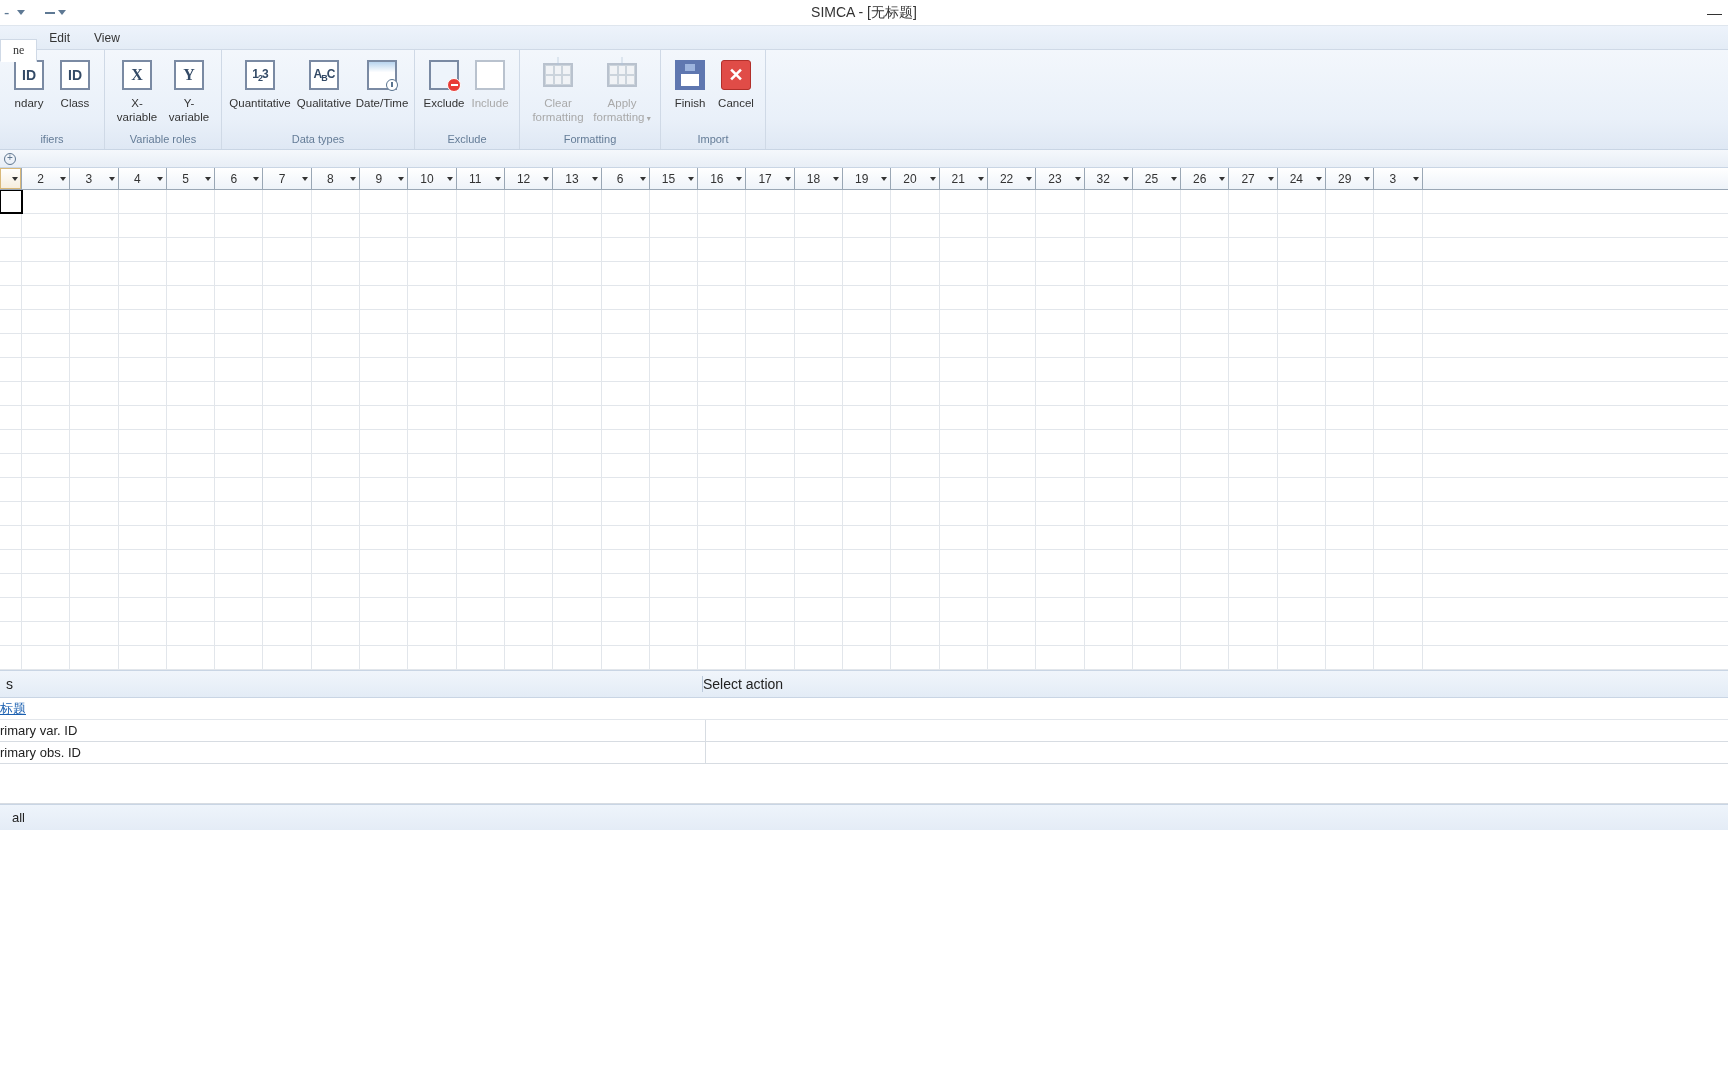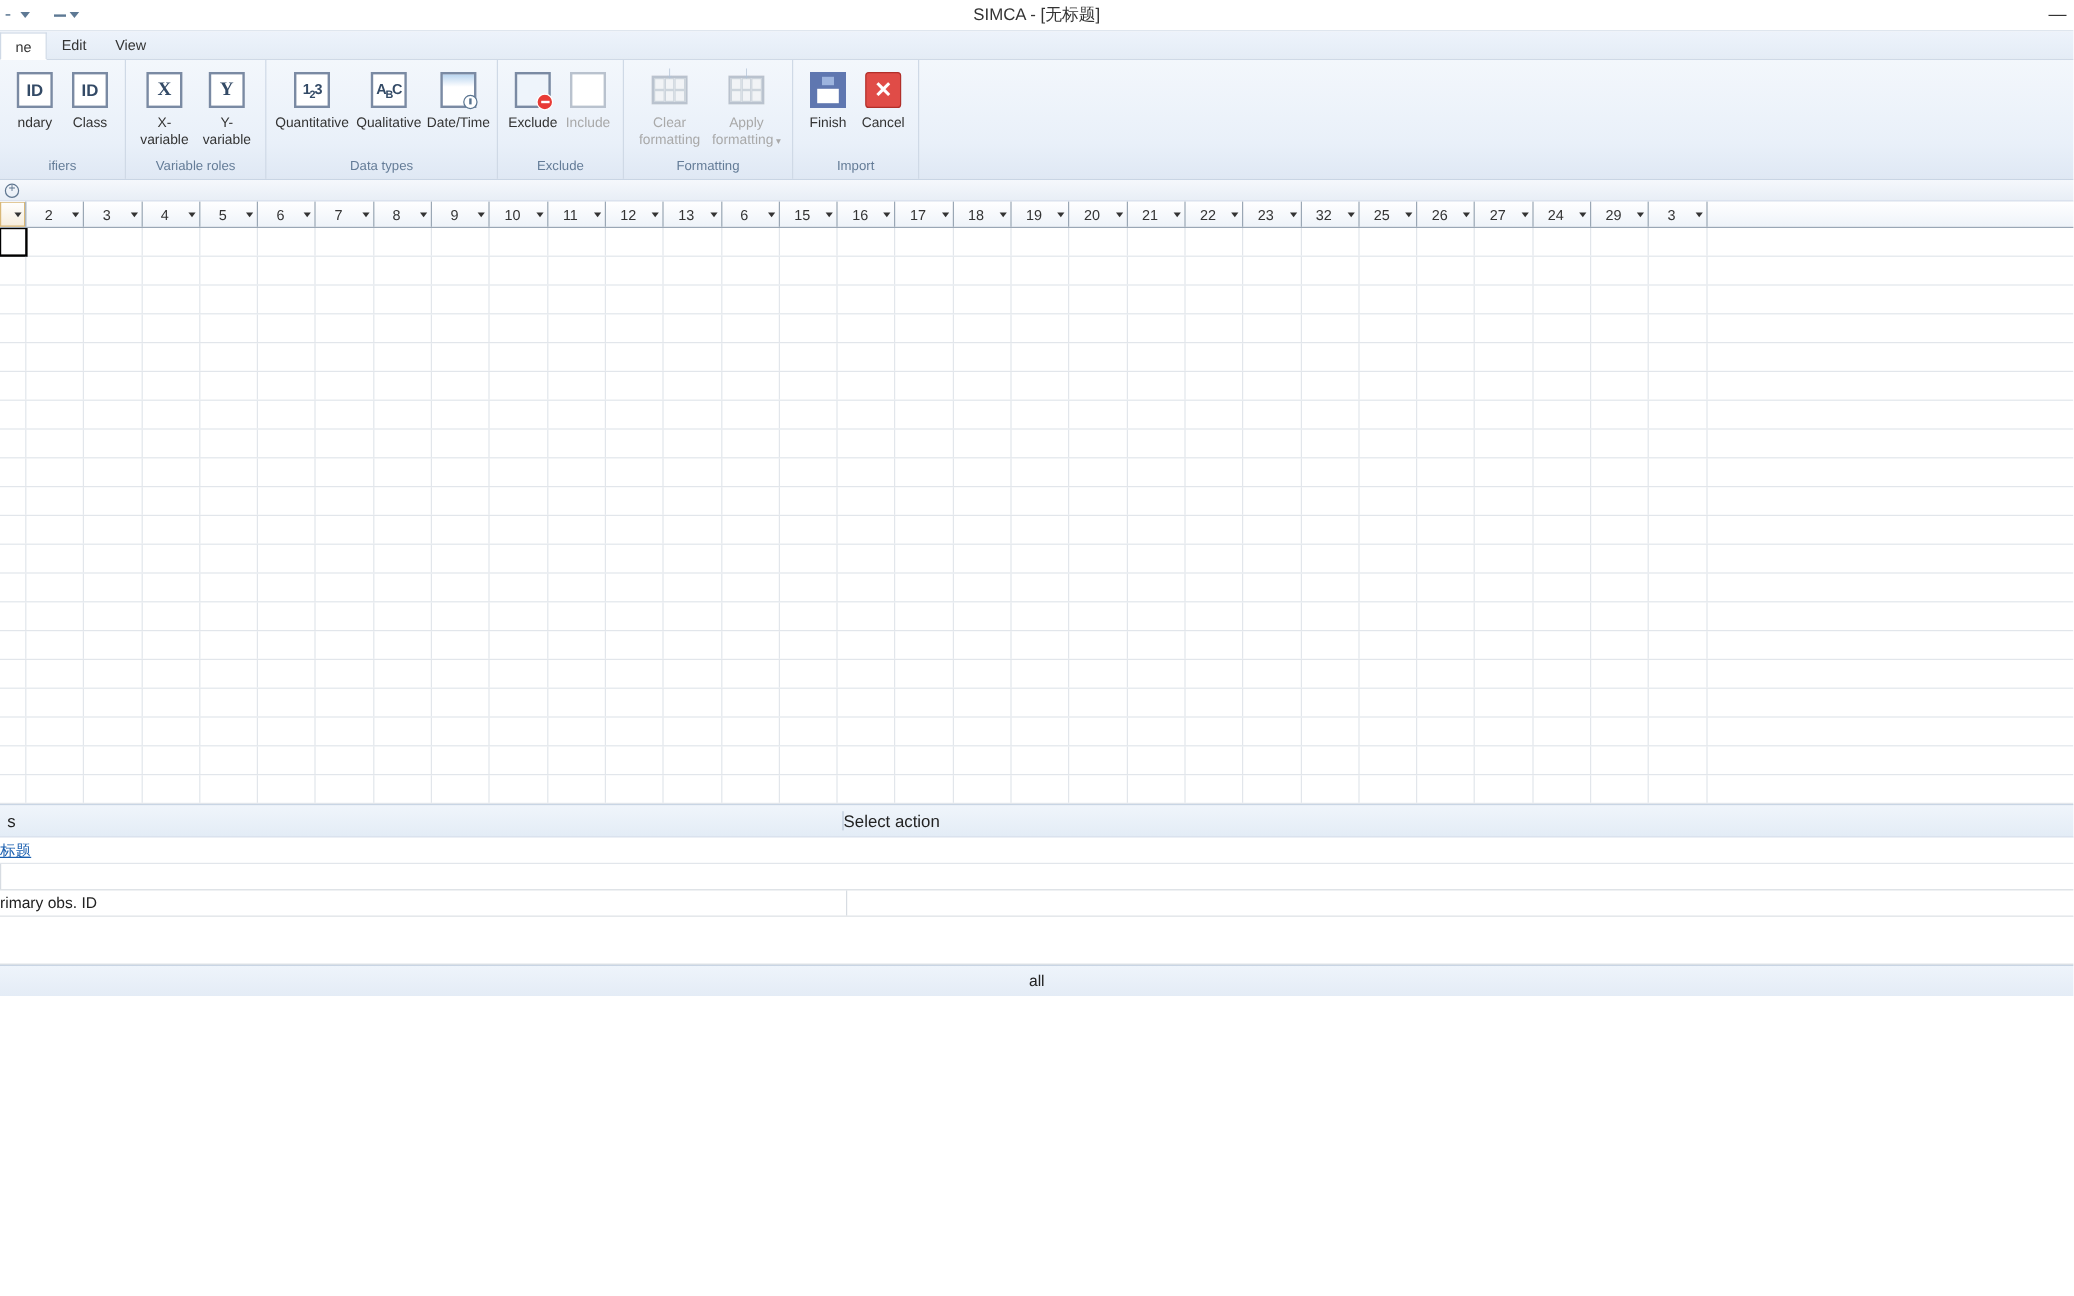--- a/index.html
+++ b/index.html
@@ -12,21 +12,21 @@
 .qat .drop { width: 0; height: 0; border-left: 4px solid transparent; border-right: 4px solid transparent; border-top: 5px solid #5e7994; margin-left: 2px; }
 .qat .qat-spacer { width: 8px; }
 .qat .qat-expand { display: flex; align-items: center; cursor: pointer; }
 .title-text { position: absolute; left: 50%; transform: translateX(-50%); font-size: 14px; color: #333; }
 .win-controls { position: absolute; right: 6px; top: 4px; display: flex; gap: 20px; align-items: center; }
 .win-controls span { font-size: 15px; color: #333; cursor: pointer; }
 
 
 .menu-bar { height: 24px; background: linear-gradient(#edf3fb, #e4ecf6); display: flex; align-items: center; border-bottom: 1px solid #cfd9e6; }
 .menu-item { padding: 0 12px; height: 100%; display: flex; align-items: center; font-size: 12px; color: #333; cursor: pointer; }
-.menu-item.active { background: #fff; border: 1px solid #cfd9e6; border-bottom: 1px solid #fff; position: relative; top: 1px; }
+.menu-item.active { background: #fff; border: 1px solid #cfd9e6; border-bottom: 1px solid #fff; position: relative; top: 13px; font-family: Liberation Serif, serif; }
 
 
 .ribbon { height: 100px; background: linear-gradient(#f3f7fc, #e9f0f9 70%, #dfe8f4); display: flex; border-bottom: 1px solid #c9d5e4; }
 .ribbon-group { display: flex; flex-direction: column; align-items: center; border-right: 1px solid #cfd9e6; padding: 2px 6px 2px 6px; }
 .ribbon-buttons { display: flex; flex: 1; align-items: flex-start; padding-top: 4px; }
 .ribbon-btn { display: flex; flex-direction: column; align-items: center; justify-content: flex-start; width: 52px; padding: 2px 2px; cursor: pointer; text-align: center; }
 .ribbon-btn.wide { width: 64px; }
 .ribbon-btn.narrow { width: 46px; }
 .ribbon-btn .icon-box { width: 34px; height: 34px; margin-bottom: 4px; display: flex; align-items: center; justify-content: center; }
 .ribbon-btn .lbl { font-size: 11.5px; line-height: 14px; color: #333; }
@@ -76,21 +76,21 @@
 
 .bottom-panel-hdr { height: 28px; background: linear-gradient(#f0f5fb, #e3ecf6); border-top: 1px solid #c9d5e4; border-bottom: 1px solid #c9d5e4; display: flex; align-items: center; }
 .bottom-panel-hdr .col { font-size: 14px; color: #222; padding-left: 6px; }
 .bottom-panel-hdr .col.right { border-left: 1px solid #bbc9da; padding-left: 0; flex: 1; }
 .bottom-panel-body { background: #fff; }
 .link-row { height: 22px; display: flex; align-items: center; padding-left: 0; font-size: 13px; color: #1a5fb0; text-decoration: underline; border-bottom: 1px solid #e2e6eb; cursor: pointer; }
 .row2 { height: 22px; display: flex; border-bottom: 1px solid #d7dce2; }
 .row2 .c1 { width: 705px; display: flex; align-items: center; font-size: 13px; color: #222; padding-left: 0; }
 .row2 .c2 { flex: 1; border-left: 1px solid #d7dce2; }
 .spacer-panel { height: 40px; background: #fff; border-bottom: 1px solid #d7dce2; }
-.status-bar { height: 26px; background: linear-gradient(#eef4fb, #e4ecf6); display: flex; align-items: center; font-size: 13px; color: #222; padding-left: 0; border-top: 1px solid #c9d5e4; justify-content: center; }
+.status-bar { height: 26px; background: linear-gradient(#eef4fb, #e4ecf6); display: flex; align-items: center; font-size: 13px; color: #222; padding-left: 12px; border-top: 1px solid #c9d5e4; }
 </style>
 </head>
 <body>
 
 <div class="title-bar">
   <div class="qat">
     <span class="dash">-</span>
     <span class="drop"></span>
     <span class="qat-spacer"></span>
     <span class="qat-expand">
@@ -1027,20 +1027,21 @@
   </div>
 
 <div class="bottom-panel-hdr">
   <div class="col" style="width:702px">s</div>
   <div class="col right">Select action</div>
 </div>
 
 <div class="bottom-panel-body">
   <div class="link-row">标题</div>
   <div class="row2">
+    <div class="c1">rimary var. ID</div>
     <div class="c2"></div>
   </div>
   <div class="row2">
     <div class="c1">rimary obs. ID</div>
     <div class="c2"></div>
   </div>
 </div>
 
 <div class="spacer-panel"></div>
 

